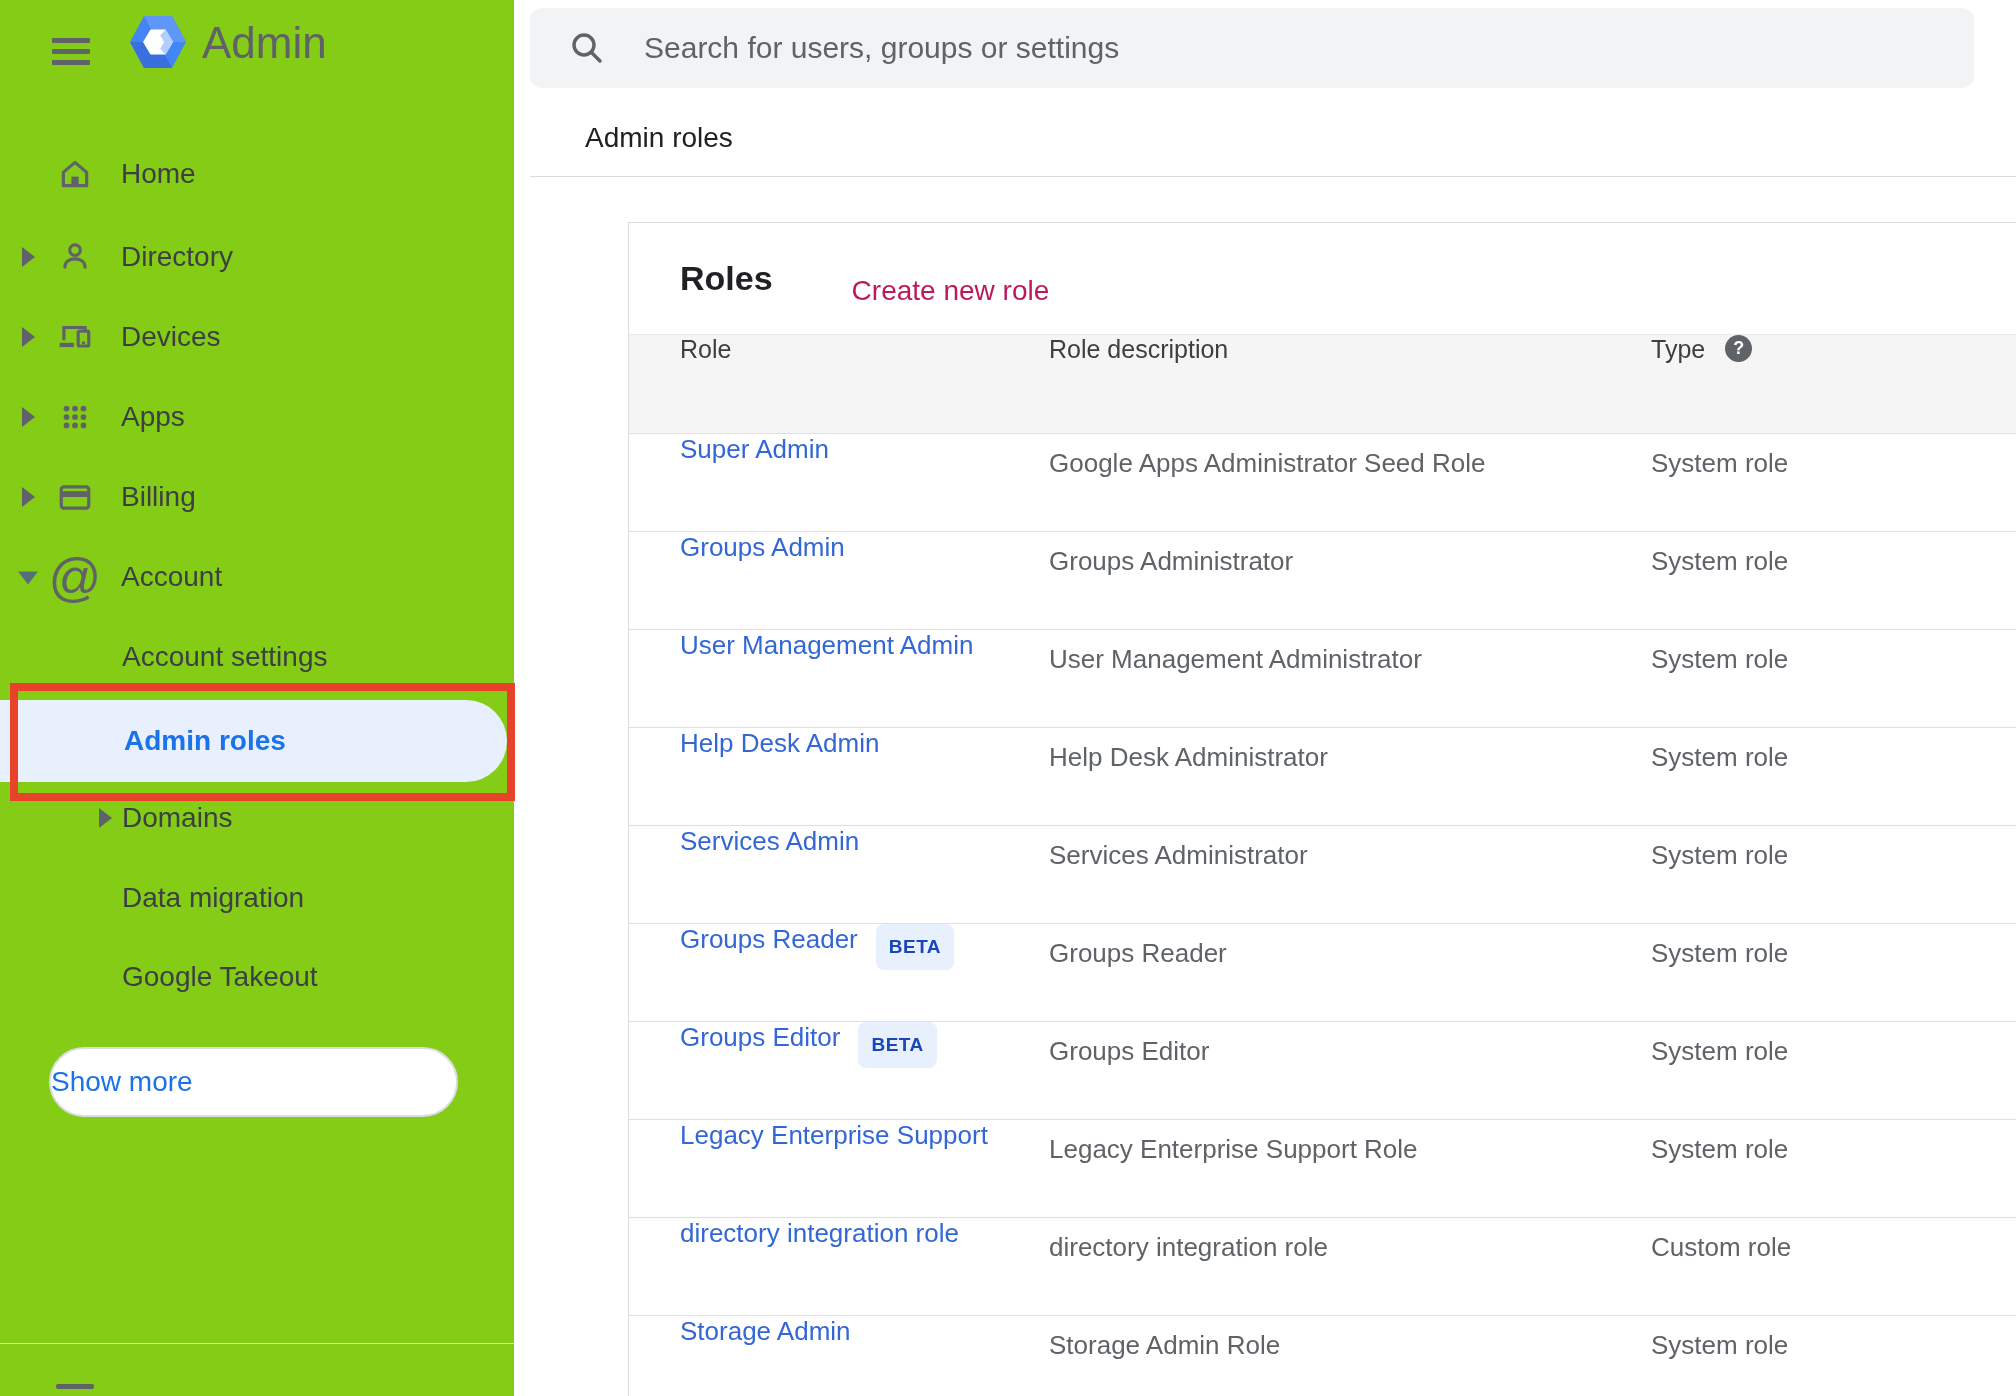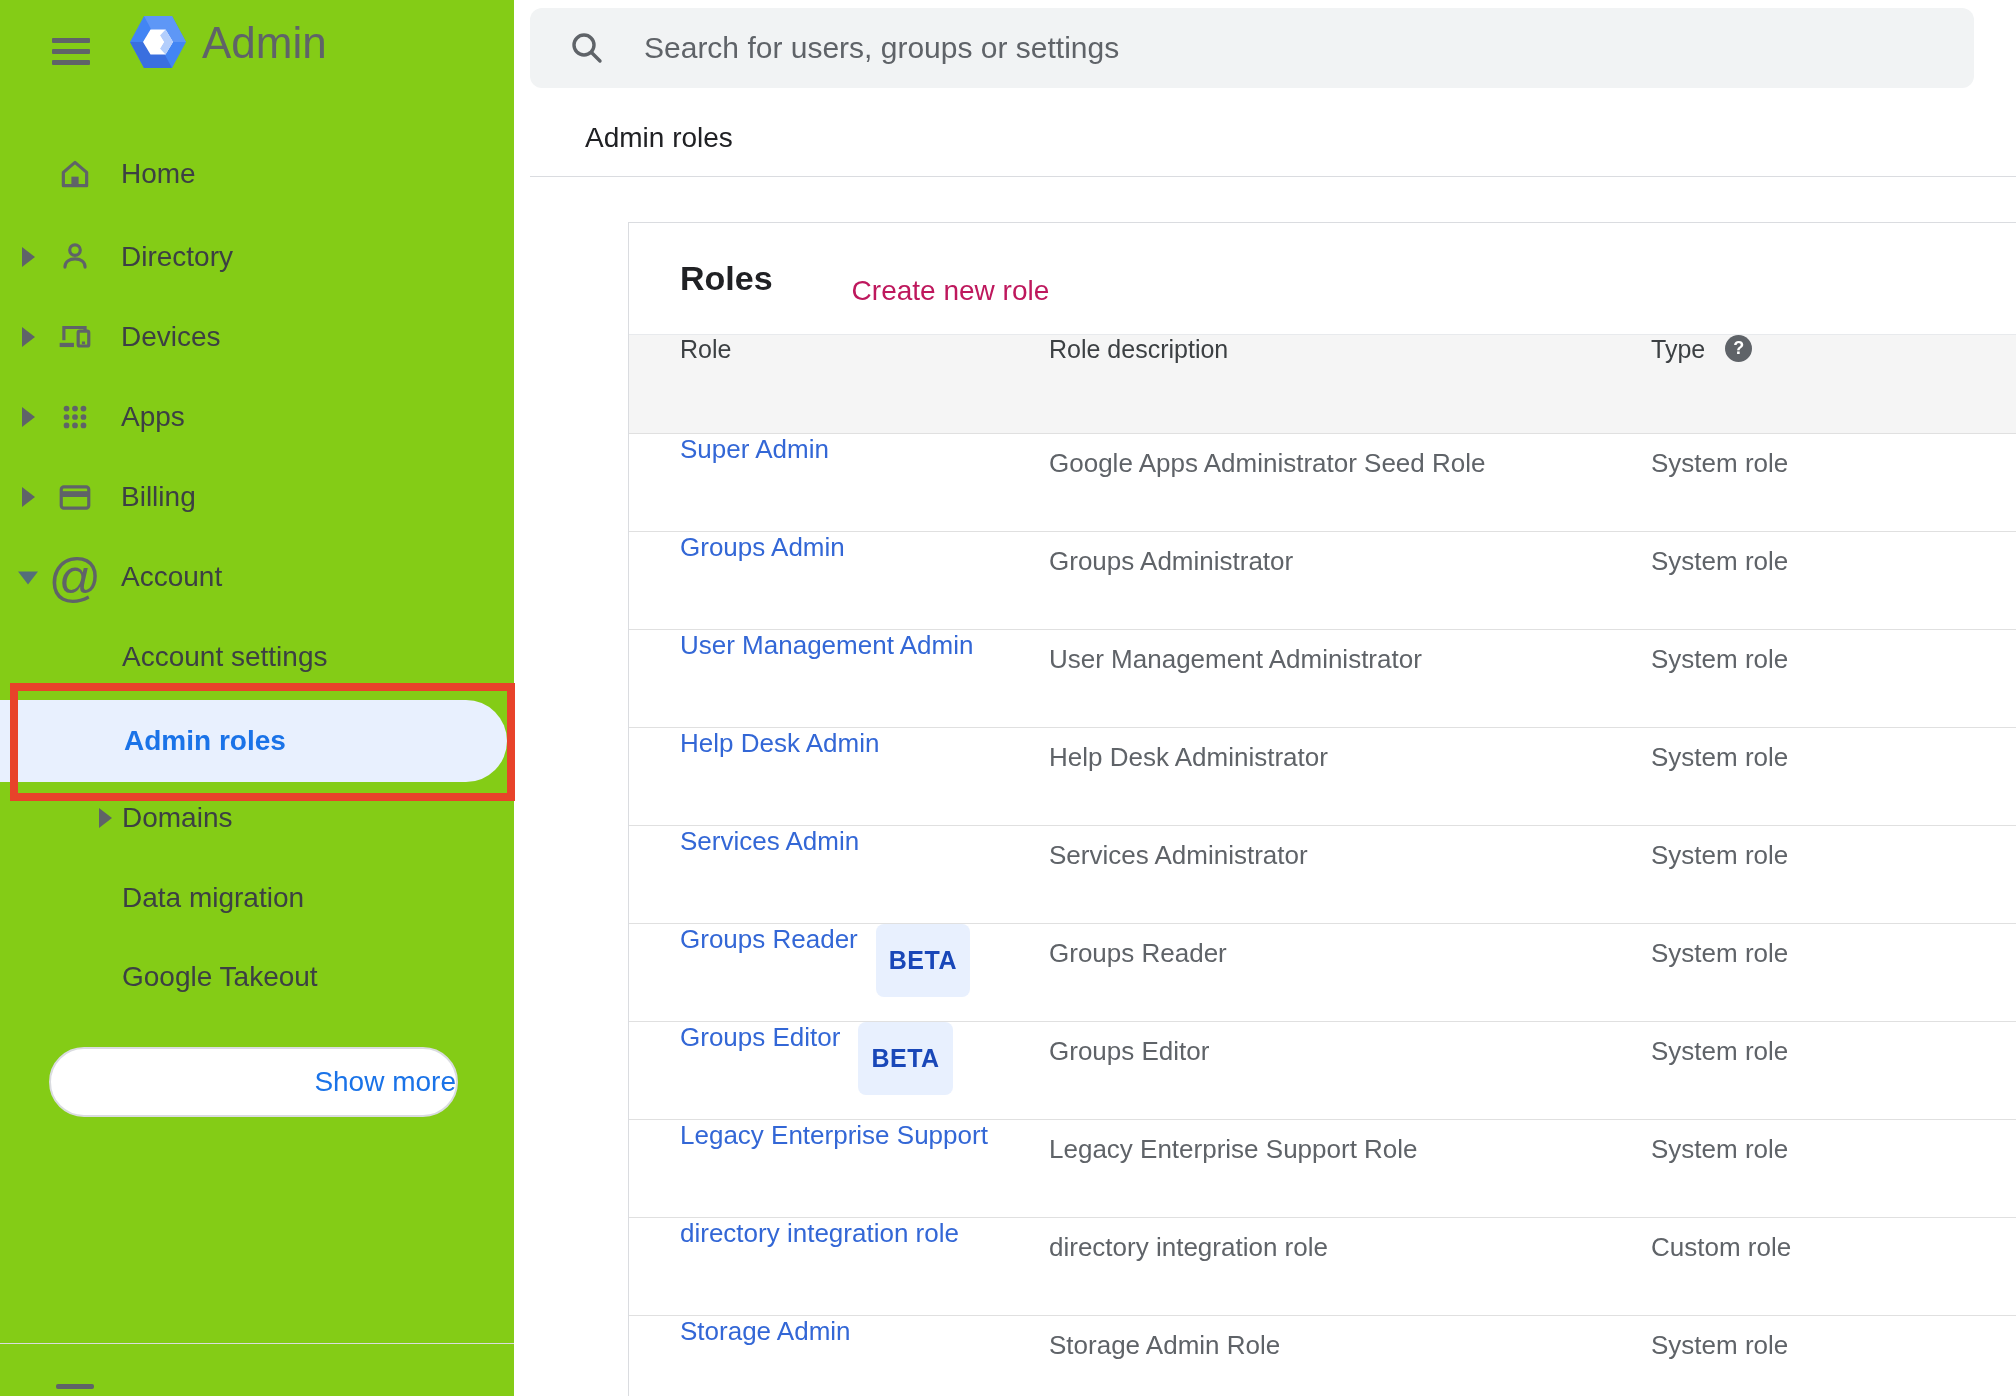--- a/index.html
+++ b/index.html
@@ -33,21 +33,21 @@
 
   .selected-pill { position:absolute; left:0; top:700px; width:507px; height:82px;
     background:#e8f0fe; border-radius:0 41px 41px 0; display:flex; align-items:center; cursor:pointer; }
   .selected-pill .label { position:absolute; left:124px; font-size:28px; font-weight:600; color:#1a73e8; }
 
   .annotation-box { position:absolute; left:10px; top:683px; width:505px; height:118px;
     border:8px solid #e8432a; z-index:6; pointer-events:none; }
 
   .show-more { position:absolute; left:49px; top:1047px; width:409px; height:70px;
     border:2px solid #dadce0; border-radius:35px; background:#fff;
-    display:flex; align-items:center; justify-content:flex-end;
+    display:flex; align-items:center; justify-content:flex-start;
     font-size:28px; font-weight:500; color:#1a73e8; cursor:pointer; }
 
   .sidebar-bottom-divider { position:absolute; left:0; top:1343px; width:514px; height:1px; background:#dadce0; }
   .partial-icon { position:absolute; left:56px; top:1384px; width:38px; height:5px; background:#5f6368; border-radius:2px; }
 
   
   .main { position:absolute; left:514px; top:0; right:0; bottom:0; }
   .searchbar { position:absolute; left:16px; top:8px; width:1444px; height:80px;
     background:#f1f3f4; border-radius:12px; display:flex; align-items:center; padding:0 38px; }
   .searchbar svg { flex:0 0 auto; }
@@ -65,22 +65,22 @@
   .create-link { margin-left:79px; font-size:28px; color:#be185d; text-decoration:none; cursor:pointer;margin-top:24px; }
 
   .t-row { display:grid; grid-template-columns:420px 602px 1fr; height:98px; }
   .t-row > div { display:flex; align-items:flex-start; }
   .t-row > div:first-child { padding-left:51px; }
   .t-head { background:#f5f5f5; height:99px; border-top:1px solid #e8eaed; }
   .t-head > div { font-size:25px; color:#3c4043; font-weight:500; }
   .t-body-row { border-top:1px solid #e0e0e0; }
   .role-link { font-size:26px; color:#3367d6; text-decoration:none; cursor:pointer; white-space:nowrap; }
   .cell-desc, .cell-type { font-size:26px; color:#5f6368;margin-top:14px; }
-  .beta-badge { margin-left:18px; padding:22px 13px; background:#e8f0fe; border-radius:8px;
-    font-size:25px; font-weight:bold; letter-spacing:0.5px; color:#1947b8; }
+  .beta-badge { margin-left:18px; padding:12px 13px; background:#e8f0fe; border-radius:8px;
+    font-size:19px; font-weight:bold; letter-spacing:0.5px; color:#1947b8; }
   .help-circle { margin-left:20px; width:27px; height:27px; border-radius:50%; background:#5f6368;
     display:inline-flex; align-items:center; justify-content:center;
     color:#fff; font-size:18px; font-weight:bold; cursor:pointer; }
 </style>
 </head>
 <body>
 
 <div class="sidebar">
 
   <div class="hamburger">

